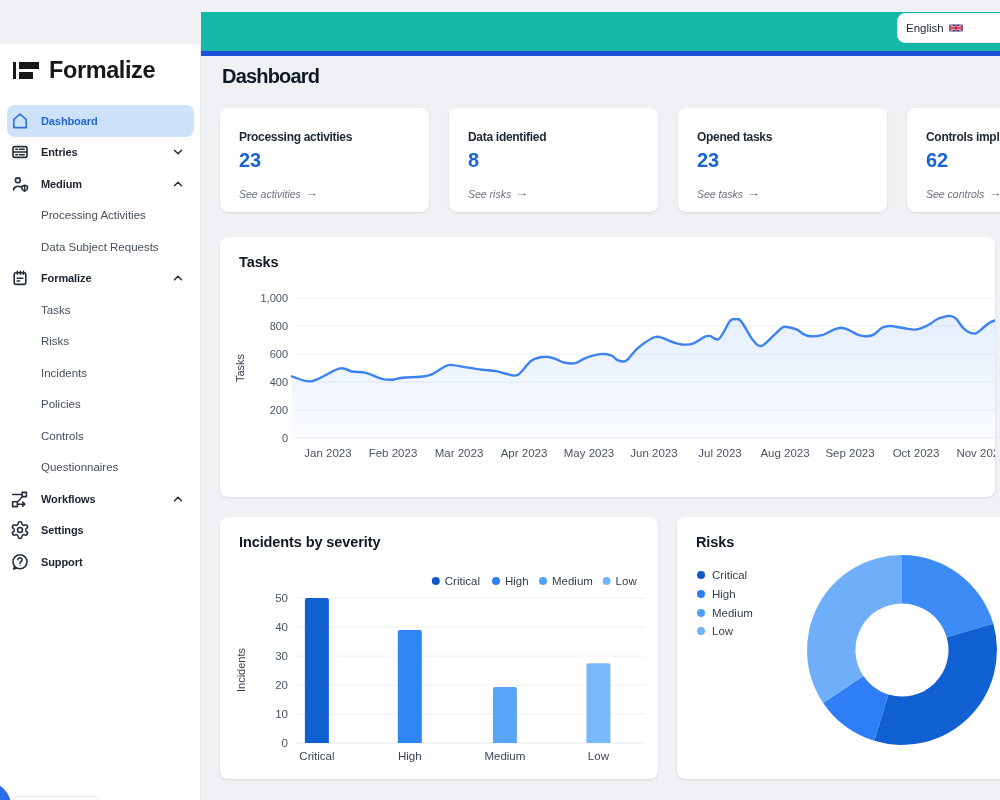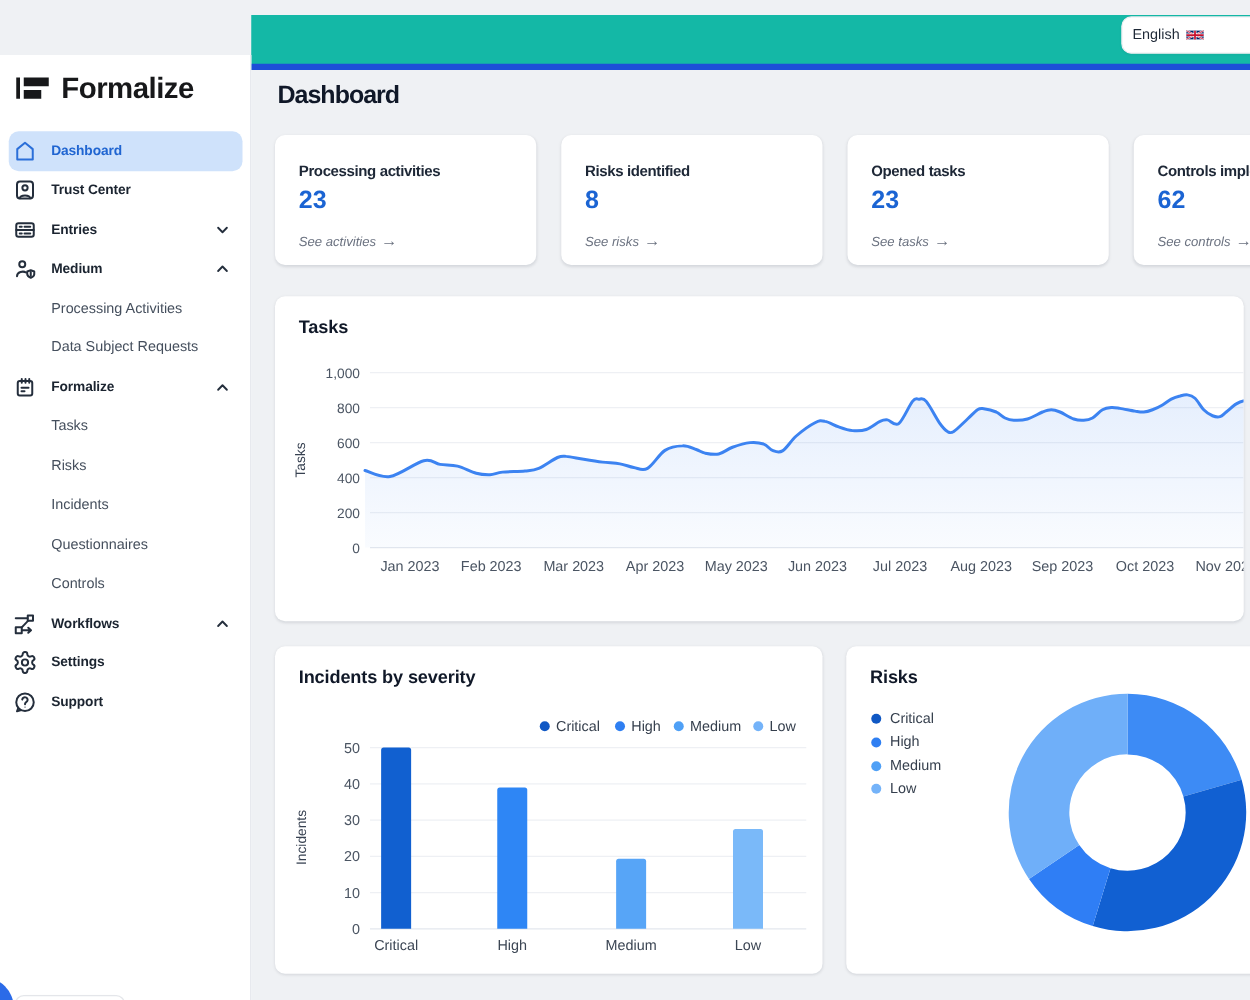--- a/index.html
+++ b/index.html
@@ -43,21 +43,21 @@
 </head>
 <body>
 <div id="main">
   <h1>Dashboard</h1>
   <div class="card stat" style="left:18px;">
     <div class="t">Processing activities</div>
       <div class="n">23</div>
       <div class="l">See activities<span class="ar">→</span></div>
   </div>
   <div class="card stat" style="left:247px;">
-    <div class="t">Risks identified</div>
+    <div class="t">Data identified</div>
       <div class="n">8</div>
       <div class="l">See risks<span class="ar">→</span></div>
   </div>
   <div class="card stat" style="left:476px;">
     <div class="t">Opened tasks</div>
       <div class="n">23</div>
       <div class="l">See tasks<span class="ar">→</span></div>
   </div>
   <div class="card stat" style="left:705px;">
     <div class="t" style="white-space:nowrap;">Controls implemented</div>
@@ -181,30 +181,20 @@
         <span class="ic">
           <svg width="20" height="20" viewBox="0 0 20 20">
             <path d="M3.8 8.3 10 3.2 16.2 8.3 V16.6 H3.8 Z" stroke="#2b6fd9" stroke-width="1.6" fill="none" stroke-linecap="round" stroke-linejoin="round"></path>
           </svg>
         </span>
         <span>Dashboard</span>
       </div>
 <div class="nav-item">
         <span class="ic">
           <svg width="20" height="20" viewBox="0 0 20 20">
-            <rect x="3.6" y="3.2" width="12.8" height="13.6" rx="2.4" stroke="#242e3c" stroke-width="1.6" fill="none" stroke-linecap="round" stroke-linejoin="round"></rect>
-            <circle cx="10" cy="8.2" r="2.1" stroke="#242e3c" stroke-width="1.6" fill="none" stroke-linecap="round" stroke-linejoin="round"></circle>
-            <path d="M5.9 16.6 C6.2 13.6 13.8 13.6 14.1 16.6" stroke="#242e3c" stroke-width="1.6" fill="none" stroke-linecap="round" stroke-linejoin="round"></path>
-          </svg>
-        </span>
-        <span>Trust Center</span>
-      </div>
-<div class="nav-item">
-        <span class="ic">
-          <svg width="20" height="20" viewBox="0 0 20 20">
             <rect x="3" y="4.6" width="14" height="10.8" rx="1.8" stroke="#242e3c" stroke-width="1.6" fill="none" stroke-linecap="round" stroke-linejoin="round"></rect>
             <path d="M3 10 H17" stroke="#242e3c" stroke-width="1.6" fill="none" stroke-linecap="round" stroke-linejoin="round"></path>
             <path d="M5.8 7.3 H7.4 M9.6 7.3 H14.2 M5.8 12.7 H7.4 M9.6 12.7 H14.2" stroke="#242e3c" stroke-width="1.6" fill="none" stroke-linecap="round" stroke-linejoin="round"></path>
           </svg>
         </span>
         <span>Entries</span>
         <span class="chev">
           <svg width="12" height="12" viewBox="0 0 12 12">
             <path d="M2.5 4.2 6 7.8 9.5 4.2" stroke="#242e3c" stroke-width="1.5" fill="none" stroke-linecap="round" stroke-linejoin="round"></path>
           </svg>
@@ -251,24 +241,27 @@
 <div class="nav-item sub">
         <span>Tasks</span>
       </div>
 <div class="nav-item sub">
         <span>Risks</span>
       </div>
 <div class="nav-item sub">
         <span>Incidents</span>
       </div>
 <div class="nav-item sub">
+        <span>Policies</span>
+      </div>
+<div class="nav-item sub">
+        <span>Controls</span>
+      </div>
+<div class="nav-item sub">
         <span>Questionnaires</span>
-      </div>
-<div class="nav-item sub">
-        <span>Controls</span>
       </div>
 <div class="nav-item">
         <span class="ic">
           <svg width="20" height="20" viewBox="0 0 20 20">
             <path d="M2.6 5.5 H12" stroke="#242e3c" stroke-width="1.6" fill="none" stroke-linecap="round" stroke-linejoin="round"></path>
             <rect x="12.2" y="3.4" width="4.2" height="4.2" stroke="#242e3c" stroke-width="1.6" fill="none" stroke-linecap="round" stroke-linejoin="round"></rect>
             <path d="M12.4 7.7 7.6 12.7" stroke="#242e3c" stroke-width="1.6" fill="none" stroke-linecap="round" stroke-linejoin="round"></path>
             <rect x="2.6" y="12.8" width="4.8" height="4.8" stroke="#242e3c" stroke-width="1.6" fill="none" stroke-linecap="round" stroke-linejoin="round"></rect>
             <path d="M7.6 15.2 H14.6 M12.6 13.2 14.8 15.2 12.6 17.2" stroke="#242e3c" stroke-width="1.6" fill="none" stroke-linecap="round" stroke-linejoin="round"></path>
           </svg>

